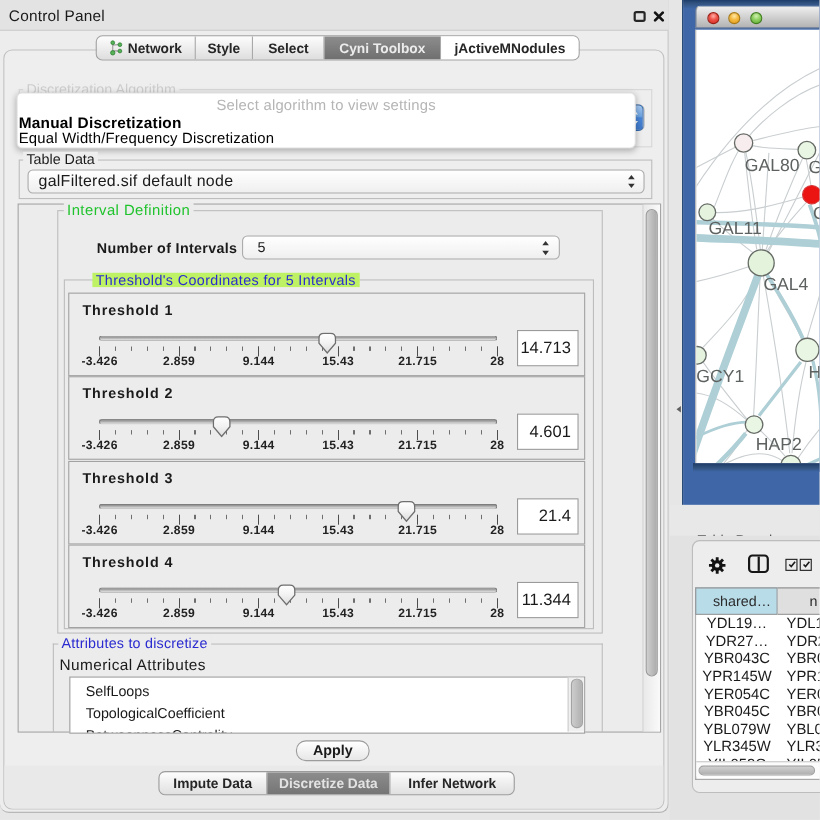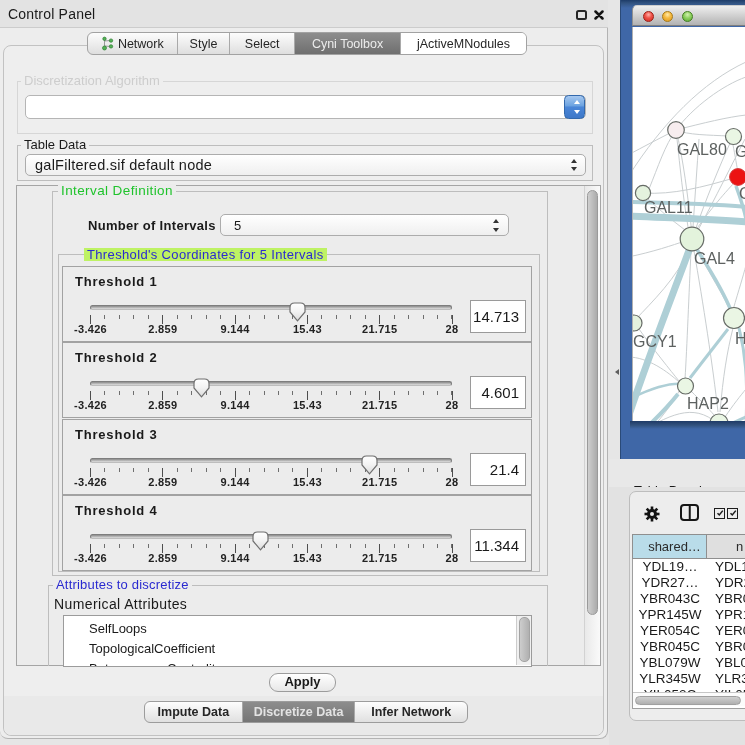--- a/index.html
+++ b/index.html
@@ -9,21 +9,21 @@
 #titlebar{position:absolute;left:0;top:0;width:608px;height:28px;background:#e3e3e3;
   border-bottom:1px solid #cccccc}
 #titlebar .t{position:absolute;left:8px;top:6px;font-size:14px;letter-spacing:0.2px}
 #floatic{position:absolute;left:576px;top:10px;width:11px;height:10px;border:2px solid #262626;border-radius:2.5px}
 #inner{position:absolute;left:3px;top:45px;width:601px;height:691px;background:#eeeeee;
   border:1px solid #c2c2c2;border-radius:8px}
 
 #tabs{position:absolute;left:87px;top:32px;width:440px;height:23px;border:1px solid #a2a2a2;
   border-radius:6px;background:linear-gradient(#fdfdfd,#dedede);display:flex;overflow:hidden}
 #tabs .seg{height:100%;border-right:1px solid #a9a9a9;display:flex;align-items:center;
-  justify-content:center;font-weight:normal;font-size:12.5px;color:#262626}
+  justify-content:center;font-weight:bold;font-size:12.5px;color:#262626}
 #tabs .seg:last-child{border-right:none;background:#fff}
 #tabs .sel{background:linear-gradient(#8d8d8d,#6f6f6f);color:#ececec}
 
 .gbox{position:absolute;border:1px solid #bdbdbd}
 .gtitle{position:absolute;background:#eeeeee;padding:0 3px;line-height:13px}
 #combo0{position:absolute;left:25px;top:95px;width:561px;height:24px;background:#fff;
   border:1px solid #b5b5b5;border-radius:5px}
 #combo0 .stp{position:absolute;right:0;top:-1px;width:21px;height:24px;border-radius:4.5px;
   background:linear-gradient(#a6c8f0 0%,#6ba2e0 45%,#4a86d8 50%,#3e78c8 100%);border:1px solid #3268ac}
 #popup{position:absolute;left:15px;top:84px;width:563px;height:51px;background:#fff;
@@ -53,21 +53,21 @@
 .ticks{position:absolute;left:27px;top:48px;width:363px;height:9px;
   background-image:repeating-linear-gradient(90deg,#4e4e4e 0 1px,transparent 1px 72.3px),
     repeating-linear-gradient(90deg,#6e6e6e 0 1px,transparent 1px 14.46px);
   background-size:363px 9px,363px 4px;background-repeat:no-repeat}
 .tl{position:absolute;top:56px;transform:translateX(-50%);font-size:11px;font-weight:bold;color:#222;letter-spacing:0.3px}
 .tval{position:absolute;left:470px;width:56px;height:33px;background:#fff;border:1px solid #9a9a9a;
   font-size:15px;text-align:right;line-height:31px;padding-right:6px}
 
 #attlist{position:absolute;left:63px;top:615px;width:469px;height:52px;background:#fff;
   border:1px solid #9b9b9b;overflow:hidden}
-#attlist .li{padding-left:25px;line-height:20px}
+#attlist .li{padding-left:14px;line-height:20px}
 #attvsb{position:absolute;left:516px;top:616px;width:15px;height:49px;background:#f0f0f0;border-left:1px solid #ccc}
 #attthumb{position:absolute;left:518.5px;top:617px;width:11px;height:45px;border-radius:5px;
   background:linear-gradient(to right,#cdcdcd,#b0b0b0);border:1px solid #a3a3a3}
 
 #apply{position:absolute;left:269px;top:673px;width:67px;height:19px;border:1px solid #9c9c9c;
   border-radius:9px;background:linear-gradient(#ffffff,#e7e7e7);text-align:center;line-height:16px;
   font-weight:bold;font-size:13px}
 #btabs{position:absolute;left:144px;top:701px;width:324px;height:22px;border:1px solid #9c9c9c;
   border-radius:6px;background:linear-gradient(#fdfdfd,#e0e0e0);display:flex;overflow:hidden}
 #btabs .seg{height:100%;border-right:1px solid #a9a9a9;display:flex;align-items:center;
@@ -131,20 +131,25 @@
 
   <div class="gbox" style="left:17px;top:81px;width:576px;height:53px;border-color:#d6d6d6"></div>
   <div class="gtitle" style="left:21px;top:74px;color:#cdcdcd;font-weight:normal">Discretization Algorithm</div>
   <div id="combo0">
       <div class="stp">
     <span class="arr aru" style="right:4px;top:4px;border-bottom-color:#fff;border-left-width:3px;border-right-width:3px;border-bottom-width:4px"></span>
     <span class="arr ard" style="right:4px;bottom:4px;border-top-color:#fff;border-left-width:3px;border-right-width:3px;border-top-width:4px"></span>
   </div>
     </div>
 
+  <div id="popup">
+    <div class="i1">Select algorithm to view settings</div>
+    <div class="i2">Manual Discretization</div>
+    <div class="i3">Equal Width/Frequency Discretization</div>
+  </div>
 
   <div class="gbox" style="left:17px;top:145px;width:576px;height:36px"></div>
   <div class="gtitle" style="left:21px;top:138px">Table Data</div>
   <div class="combo" style="left:25px;top:154px;width:561px;height:22px">
     <span class="txt" style="font-size:14.5px;letter-spacing:0.25px">galFiltered.sif default node</span>
     <span class="arr aru" style="right:8px;top:4px"></span>
     <span class="arr ard" style="right:8px;bottom:4px"></span>
   </div>
 
   <div id="scrollp"></div>

